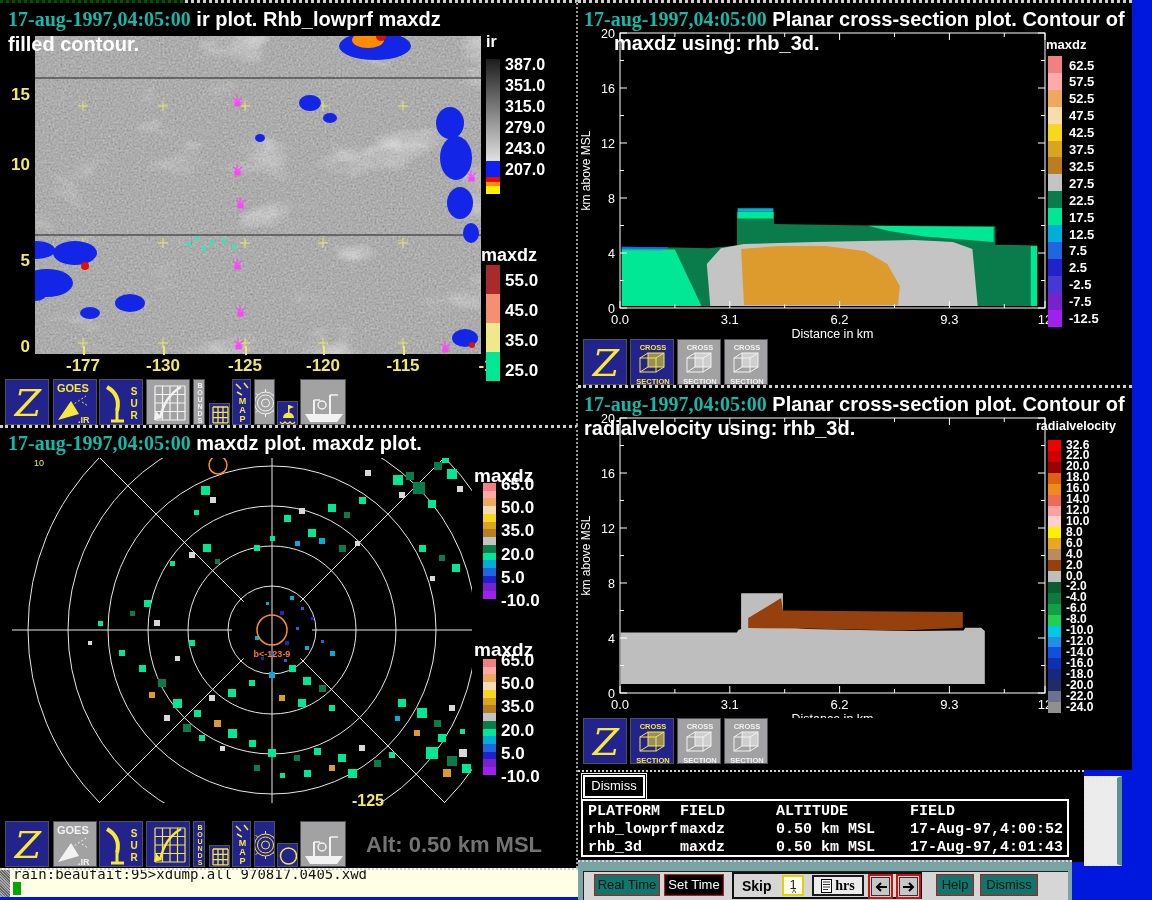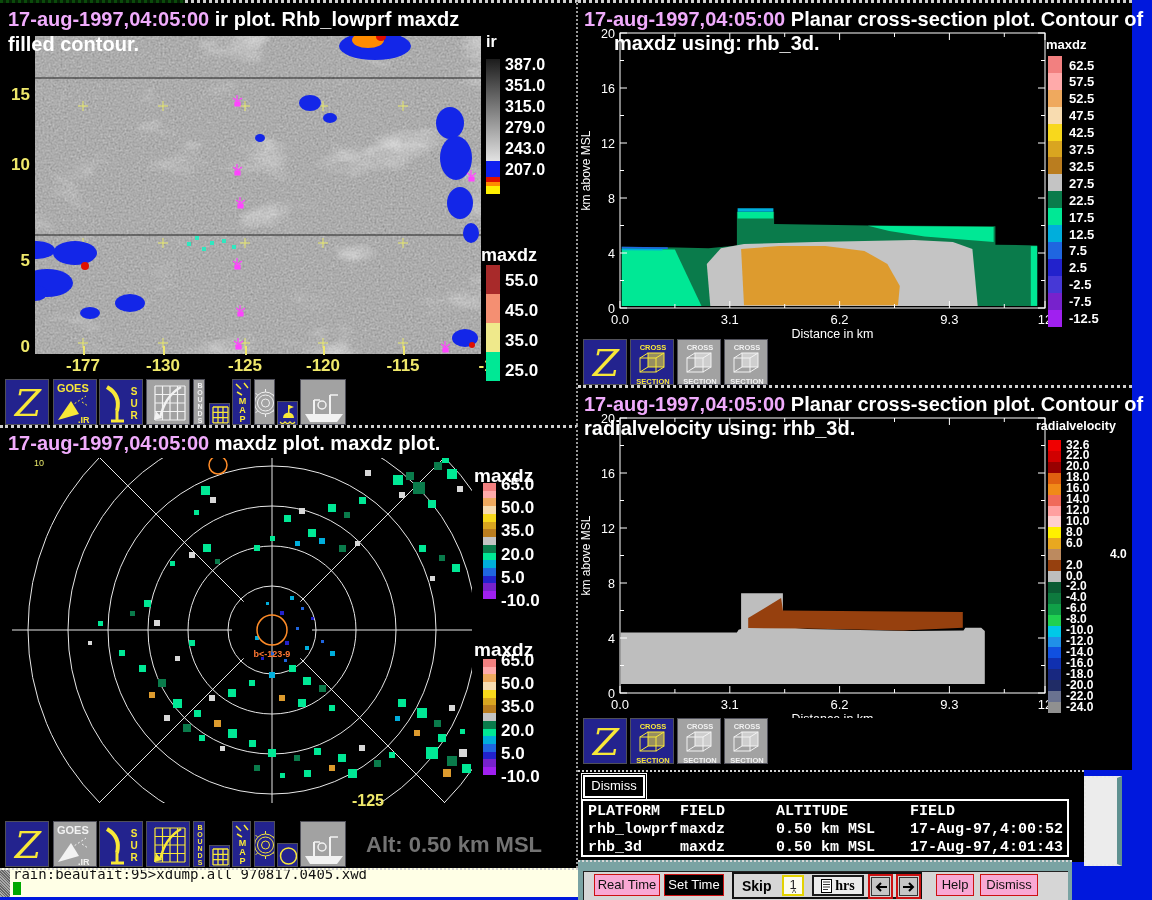--- a/index.html
+++ b/index.html
@@ -1,20 +1,20 @@
 <!DOCTYPE html>
 <html><head>
 <meta charset="utf-8">
 <style>
   html,body{margin:0;padding:0;}
   body{width:1152px;height:900px;position:relative;background:#0018DD;overflow:hidden;
        font-family:"Liberation Sans",sans-serif;}
   .panel{position:absolute;background:#000;box-sizing:border-box;}
   .ptitle{position:absolute;left:8px;font-size:20px;font-weight:bold;white-space:nowrap;z-index:5;}
-  .t-y{color:#f0abfc;}
+  .t-y{color:#14b8a6;font-family:Liberation Serif, serif;}
   .t-w{color:#FFFFFF;}
   .ylab,.xlab{position:absolute;color:#EFE86A;font-size:17px;font-weight:bold;}
   .cb-lab{position:absolute;color:#fff;font-weight:bold;white-space:nowrap;}
   .cb-seg{position:absolute;}
   .icon-btn{position:absolute;border:1px solid #50505a;box-sizing:border-box;overflow:hidden;cursor:pointer;}
   .toolbar{position:absolute;height:46px;left:0;width:100%;}
   svg{display:block;}
   #sat-image{position:absolute;left:35px;top:33px;width:446px;height:318px;overflow:hidden;}
   #status-panel{position:absolute;left:578px;top:770px;width:506px;height:90px;background:#000;
     border-top:2px dotted #cfcfcf;}
@@ -27,21 +27,21 @@
     border-top:2px dotted #cfcfcf;box-sizing:border-box;}
   #xterm-scroll{position:absolute;left:0;top:0;width:10px;height:29px;
     background:repeating-linear-gradient(45deg,#aaa 0 1px,#666 1px 2px);}
   #xterm-line{position:absolute;left:13px;top:-4px;color:#111;font-family:"DejaVu Sans Mono",monospace;font-size:14px;white-space:pre;}
   #xterm-cursor{position:absolute;left:13px;top:12px;width:8px;height:13px;background:#00A800;}
   #control-bar{position:absolute;left:578px;top:860px;width:494px;height:40px;background:#7AA3A3;
     border-top:2px dotted #d8d8d8;box-sizing:border-box;}
   #cb-inner{position:absolute;left:5px;top:9px;width:484px;height:28px;background:#D6D6D6;
     border-top:1px solid #222;border-left:1px solid #222;}
   .cbtn{position:absolute;font-size:13px;text-align:center;box-sizing:border-box;cursor:pointer;}
-  .red-border{border:1px solid #CC1111;background:#f9a8d4;color:#111;}
+  .red-border{border:1px solid #CC1111;background:#0f766e;color:#111;}
   #btn-settime{background:#000;color:#fff;border:1px solid #CC1111;}
   #skip-group{position:absolute;left:148px;top:0px;width:190px;height:27px;border:2px solid #111;box-sizing:border-box;}
   #skip-label{position:absolute;left:8px;top:4px;font-weight:bold;font-size:14px;color:#000;}
   #skip-input{position:absolute;left:48px;top:1px;width:22px;height:21px;background:#FCFCEF;border:2px solid #E3D200;
     font-size:13px;color:#222;text-align:center;box-sizing:border-box;}
   #skip-caret{position:absolute;left:8px;top:11px;font-size:9px;color:#333;}
   #hrs-btn{position:absolute;left:78px;top:1px;width:52px;height:21px;background:#ECECEC;border:2px solid #1a1a1a;
     box-sizing:border-box;display:flex;align-items:center;justify-content:center;gap:3px;cursor:pointer;}
   #hrs-btn span{font-weight:bold;font-size:14px;color:#000;font-family:"Liberation Serif",serif;}
   .arrow-btn{position:absolute;top:0px;width:25px;height:25px;border:2px solid #CC1111;background:#D0D0D0;
@@ -426,21 +426,21 @@
       <div class="cb-lab" style="position: absolute; left: 488px; top: 50.5px; font-size: 12px; line-height: 12px;">32.6</div>
       <div class="cb-lab" style="position: absolute; left: 488px; top: 61.42px; font-size: 12px; line-height: 12px;">22.0</div>
       <div class="cb-lab" style="position: absolute; left: 488px; top: 72.34px; font-size: 12px; line-height: 12px;">20.0</div>
       <div class="cb-lab" style="position: absolute; left: 488px; top: 83.26px; font-size: 12px; line-height: 12px;">18.0</div>
       <div class="cb-lab" style="position: absolute; left: 488px; top: 94.18px; font-size: 12px; line-height: 12px;">16.0</div>
       <div class="cb-lab" style="position: absolute; left: 488px; top: 105.1px; font-size: 12px; line-height: 12px;">14.0</div>
       <div class="cb-lab" style="position: absolute; left: 488px; top: 116.02px; font-size: 12px; line-height: 12px;">12.0</div>
       <div class="cb-lab" style="position: absolute; left: 488px; top: 126.94px; font-size: 12px; line-height: 12px;">10.0</div>
       <div class="cb-lab" style="position: absolute; left: 488px; top: 137.86px; font-size: 12px; line-height: 12px;">8.0</div>
       <div class="cb-lab" style="position: absolute; left: 488px; top: 148.78px; font-size: 12px; line-height: 12px;">6.0</div>
-      <div class="cb-lab" style="position: absolute; left: 488px; top: 159.7px; font-size: 12px; line-height: 12px; margin-left: 44px;">4.0</div>
+      <div class="cb-lab" style="position: absolute; left: 488px; top: 159.7px; font-size: 12px; line-height: 12px;">4.0</div>
       <div class="cb-lab" style="position: absolute; left: 488px; top: 170.62px; font-size: 12px; line-height: 12px;">2.0</div>
       <div class="cb-lab" style="position: absolute; left: 488px; top: 181.54px; font-size: 12px; line-height: 12px;">0.0</div>
       <div class="cb-lab" style="position: absolute; left: 488px; top: 192.46px; font-size: 12px; line-height: 12px;">-2.0</div>
       <div class="cb-lab" style="position: absolute; left: 488px; top: 203.38px; font-size: 12px; line-height: 12px;">-4.0</div>
       <div class="cb-lab" style="position: absolute; left: 488px; top: 214.3px; font-size: 12px; line-height: 12px;">-6.0</div>
       <div class="cb-lab" style="position: absolute; left: 488px; top: 225.22px; font-size: 12px; line-height: 12px;">-8.0</div>
       <div class="cb-lab" style="position: absolute; left: 488px; top: 236.14px; font-size: 12px; line-height: 12px;">-10.0</div>
       <div class="cb-lab" style="position: absolute; left: 488px; top: 247.06px; font-size: 12px; line-height: 12px;">-12.0</div>
       <div class="cb-lab" style="position: absolute; left: 488px; top: 257.98px; font-size: 12px; line-height: 12px;">-14.0</div>
       <div class="cb-lab" style="position: absolute; left: 488px; top: 268.9px; font-size: 12px; line-height: 12px;">-16.0</div>

